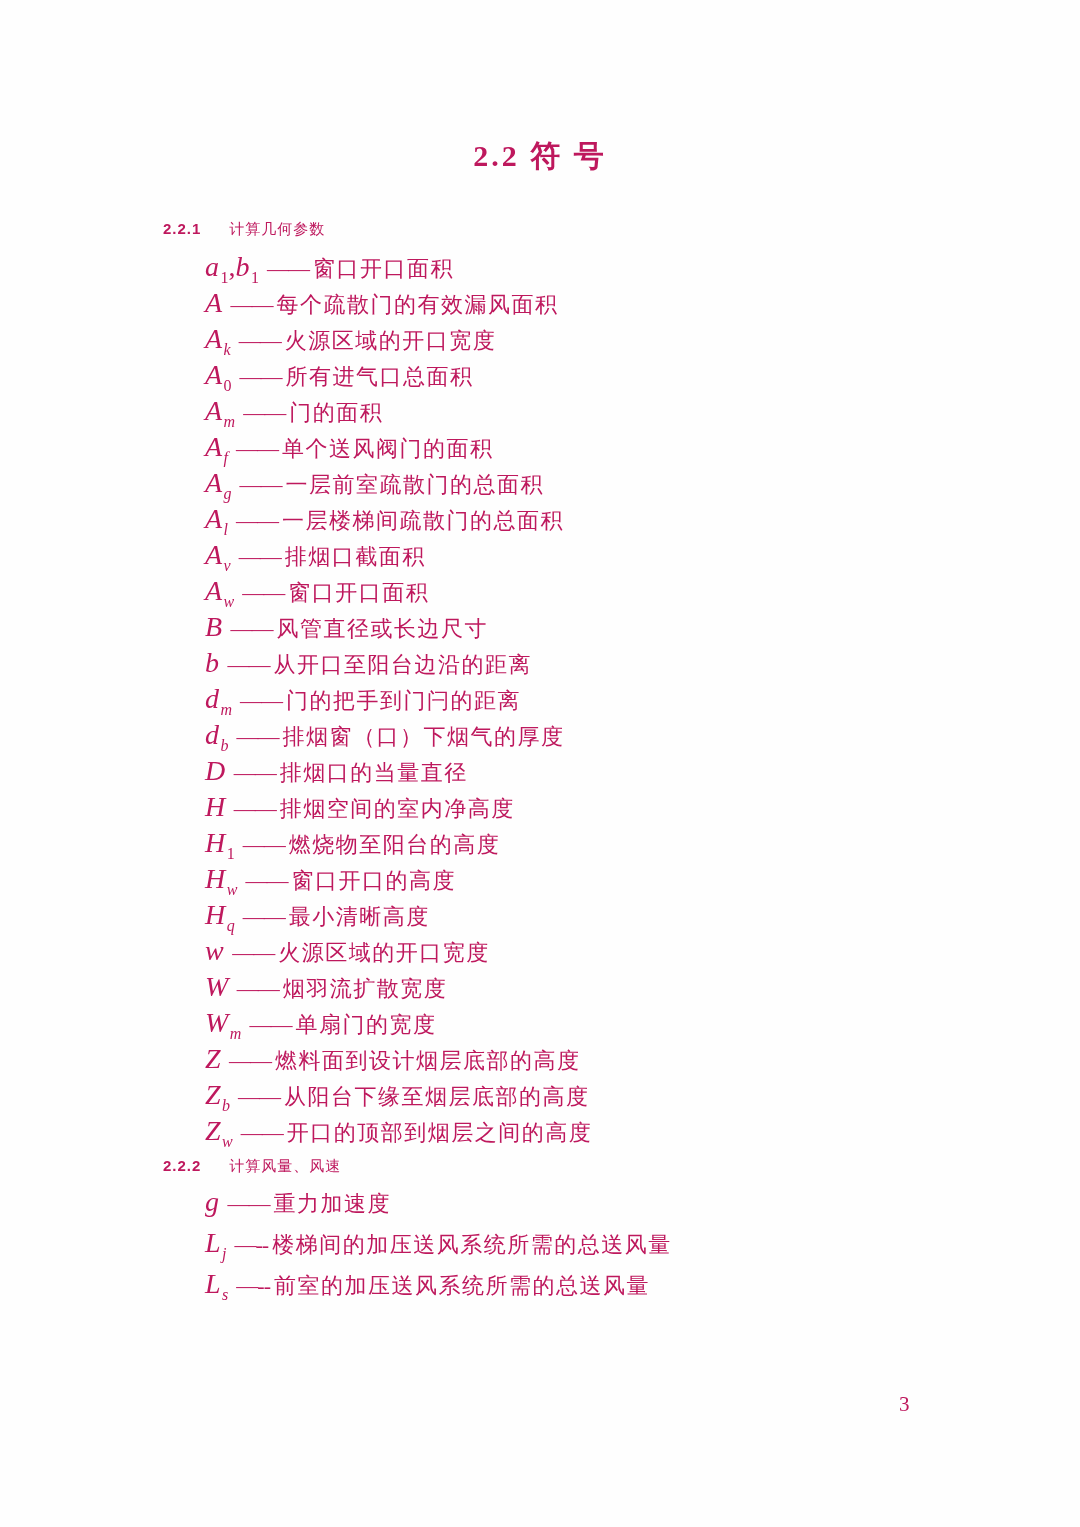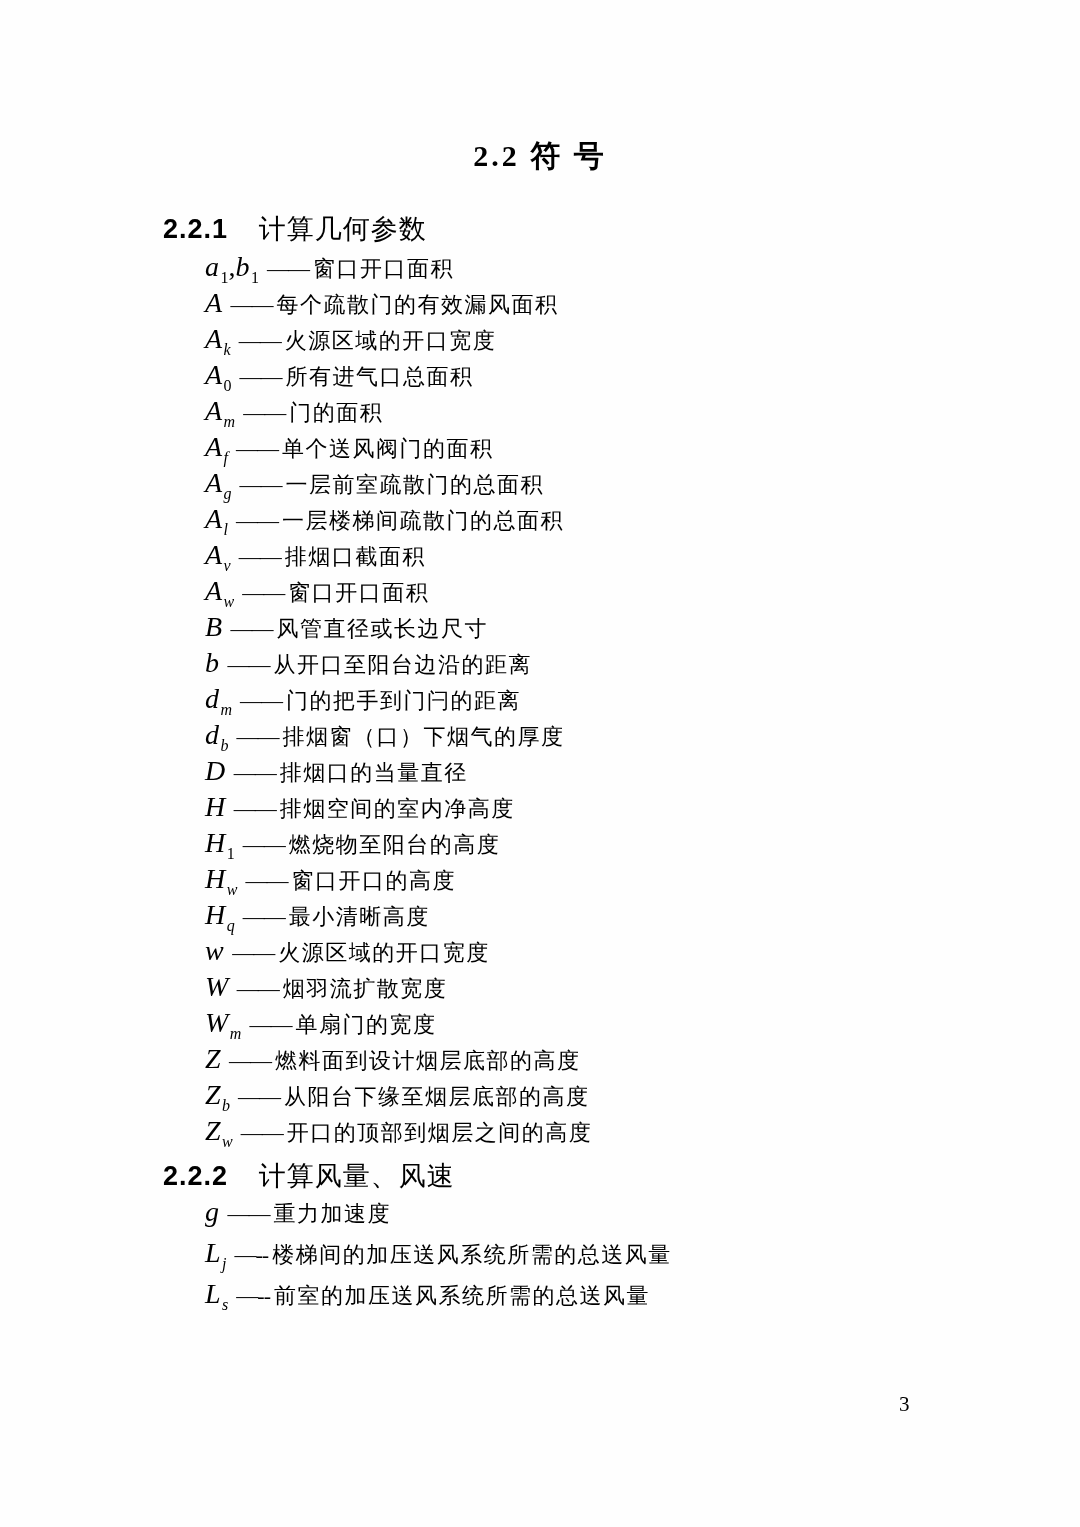--- a/index.html
+++ b/index.html
@@ -5,21 +5,21 @@
   html, body {
     margin: 0;
     padding: 0;
     background: #ffffff;
   }
   .page {
     position: relative;
     width: 1080px;
     height: 1527px;
     background: #fefefe;
-    color: #000000;
+    color: #be185d;
     font-family: "Liberation Serif", "DejaVu Serif", serif;
     overflow: hidden;
   }
   .doc-title {
     position: absolute;
     top: 136px;
     left: 0;
     width: 100%;
     text-align: center;
     font-size: 30px;
@@ -29,40 +29,40 @@
   }
   .content {
     position: absolute;
     top: 214px;
     left: 163px;
     right: 60px;
   }
   .section-heading {
     height: 30px;
     line-height: 30px;
-    font-size: 27px;
+    font-size: 15px;
     white-space: nowrap;
   }
   .sec-num {
     font-family: "Liberation Sans", "DejaVu Sans", sans-serif;
     font-weight: 700;
     letter-spacing: 1px;
   }
   .sec-title {
     margin-left: 24px;
     letter-spacing: 1px;
   }
   .entries {
     margin-left: 42px;
   }
   .sec1 .entries {
     margin-top: 5px;
   }
   .sec2 {
-    margin-top: 12px;
+    margin-top: 2px;
   }
   .entry {
     height: 36px;
     line-height: 36px;
     white-space: nowrap;
   }
   .sec2 .entry {
     height: 41px;
     line-height: 41px;
   }

